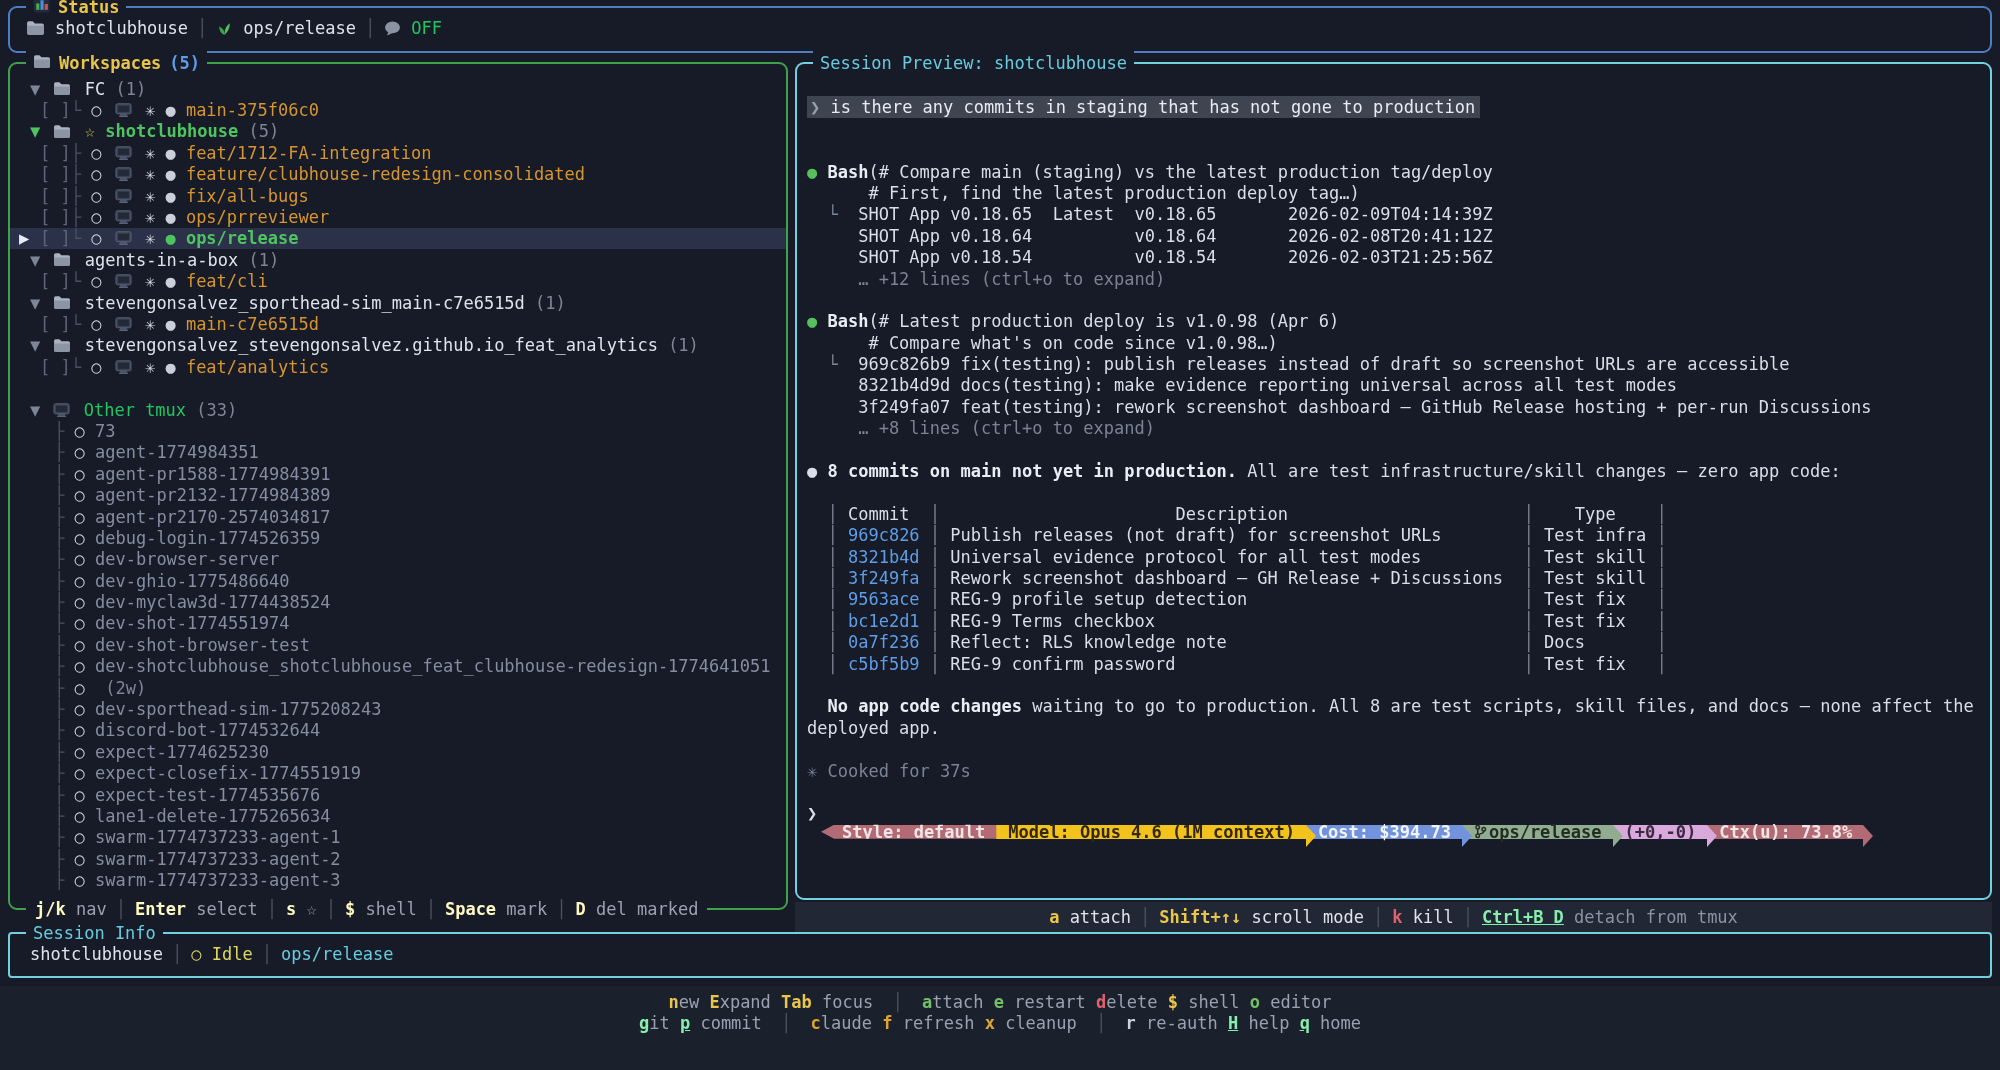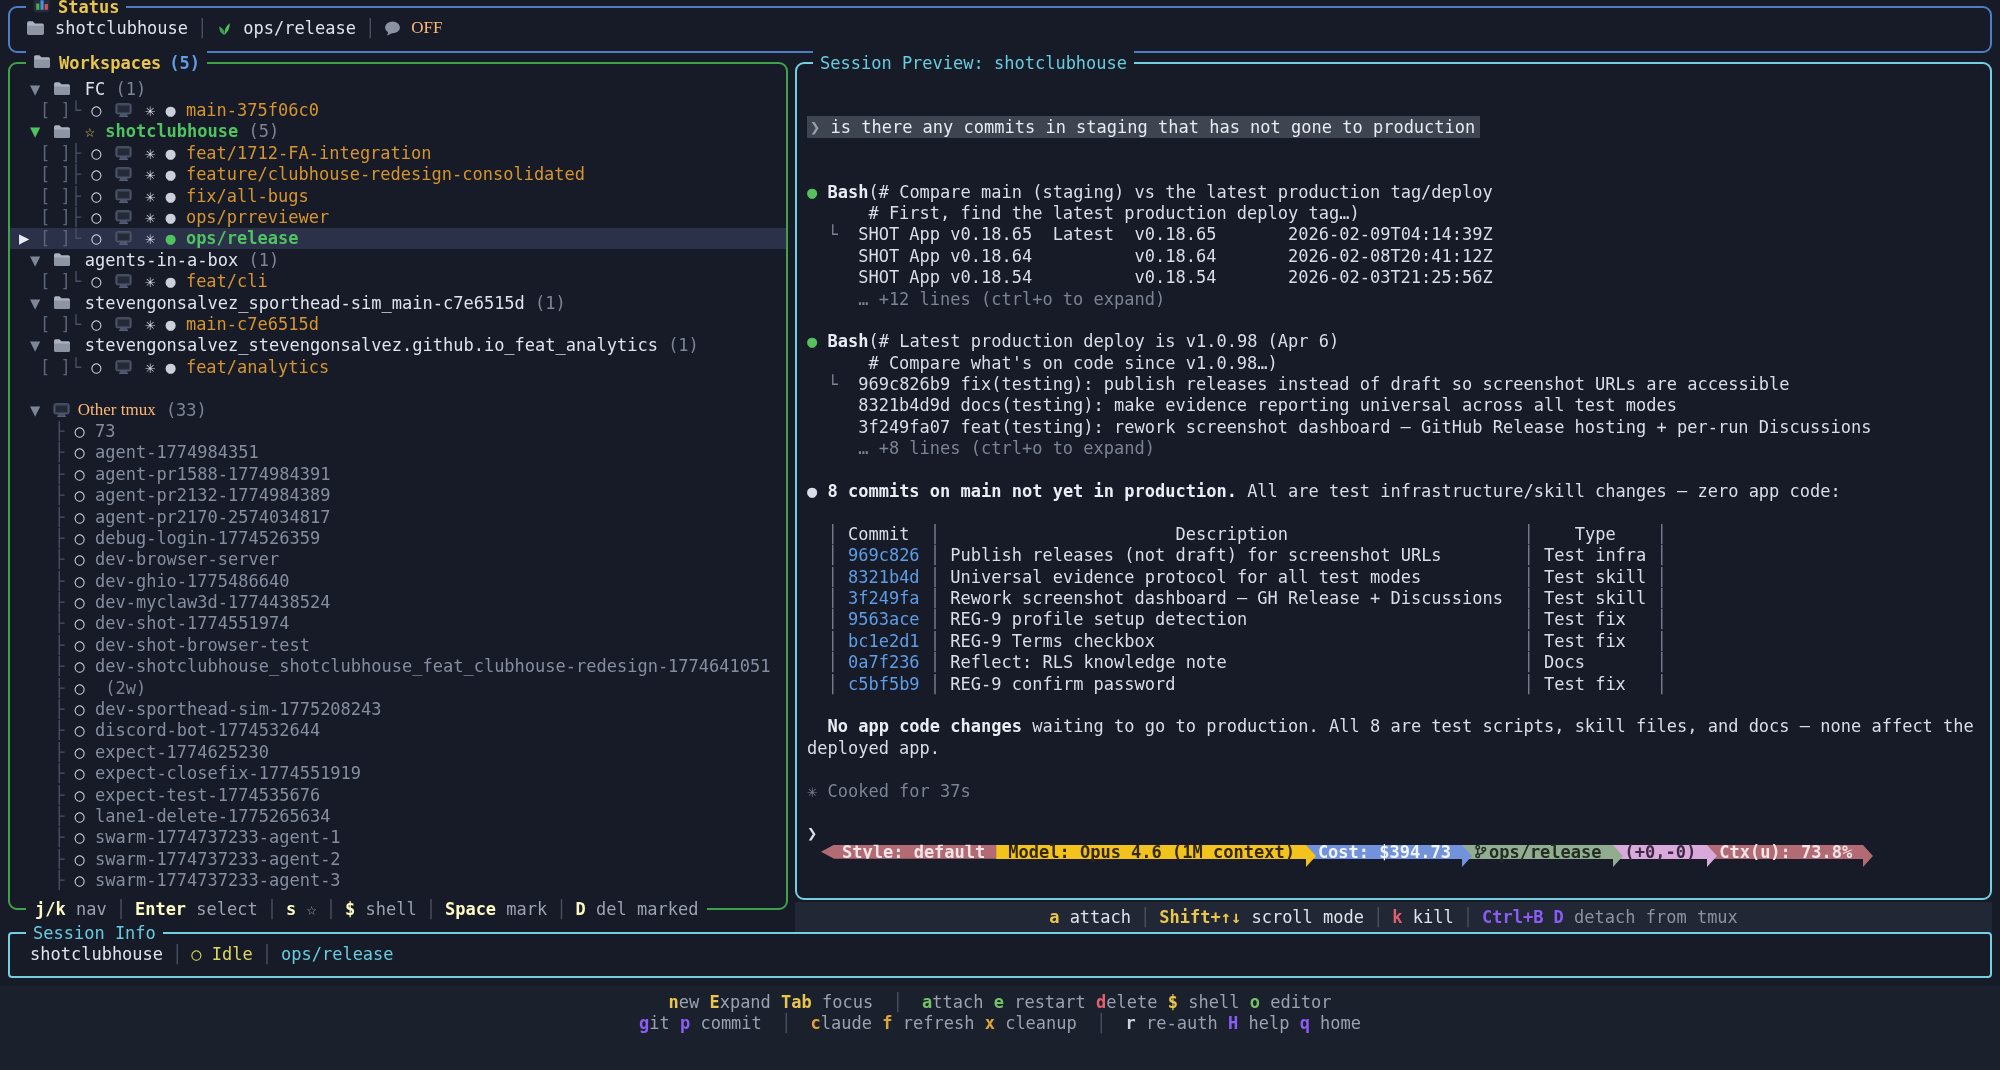--- a/index.html
+++ b/index.html
@@ -44,34 +44,34 @@
   .conn { color:#4a5163; }
   .circ { color:#c9cfdb; }
   .ast { color:#d6dae3; }
   .dotw { color:#c9cfdb; }
   .dotg { color:#4fc360; }
   .orange { color:#d6952f; }
   .grn { color:#4fc360; }
   .bold { font-weight:bold; }
   .fname { color:#dfe3ec; }
   .tname { color:#858da0; }
-  .dim2 { color:#fdba74;font-family:Liberation Serif, serif; }
+  .dim2 { color:#22c55e; }
   .cnt { color:#7d8596; }
   .star { color:#e9c54b; }
   .icon-sp { display:inline-flex; vertical-align:middle; margin:0 3px; }
   .ws-footer {
     position:absolute; bottom:-13px; left:16px;
     background:#161b27; padding:0 9px; line-height:24px; white-space:pre;
   }
   .key { color:#fef9c3; font-weight:bold; }
   .lab { color:#9aa1b0; }
 
   
   #pv-panel { left:795px; top:62px; width:1197px; height:838px; border-color:#74cfe0; }
-  .pbody { padding:12px 0 0 10px;margin-top:20px; }
+  .pbody { padding:12px 0 0 10px; }
   .pline { height:21.4px; white-space:pre; }
   .seg-w { color:#d9dee8; }
   .seg-b { color:#eaedf4; font-weight:bold; }
   .seg-g { color:#57c05d; }
   .seg-dim { color:#7b8395; }
   .seg-blue { color:#5f9de6; }
   .hlwrap { background:#3e4450; color:#e8ecf2; padding:1px 5px 1px 3px; }
   .hlprompt { color:#98a0b0; }
 
   
@@ -87,21 +87,21 @@
     border-left:10px solid var(--c);
   }
   .plseg .icon-sp { margin:0 2px 0 0; }
 
   
   #right-keybar {
     position:absolute; left:795px; top:902px; width:1197px; height:30px;
     background:#212734; display:flex; justify-content:center; align-items:center; white-space:pre;
   }
   .kred { color:#e0616c; font-weight:bold; }
-  .kblue { color:#8b5cf6; font-weight:bold; }
+  .kblue { color:#86efac; font-weight:bold;text-decoration:underline; }
   .kyellow { color:#e9c54b; font-weight:bold; }
   .kgreen { color:#73c069; font-weight:bold; }
   .korange { color:#e0a434; font-weight:bold; }
   .kwhite { color:#cdd3de; font-weight:bold; }
   .wlab { color:#dfe3ec; }
   .dlab { color:#8b93a3; }
 
   
   #info-panel { left:8px; top:932px; width:1984px; height:46px; border-color:#74cfe0; border-radius:4px; }
   .info-row { display:flex; align-items:center; padding:10px 0 0 20px; white-space:pre; }

